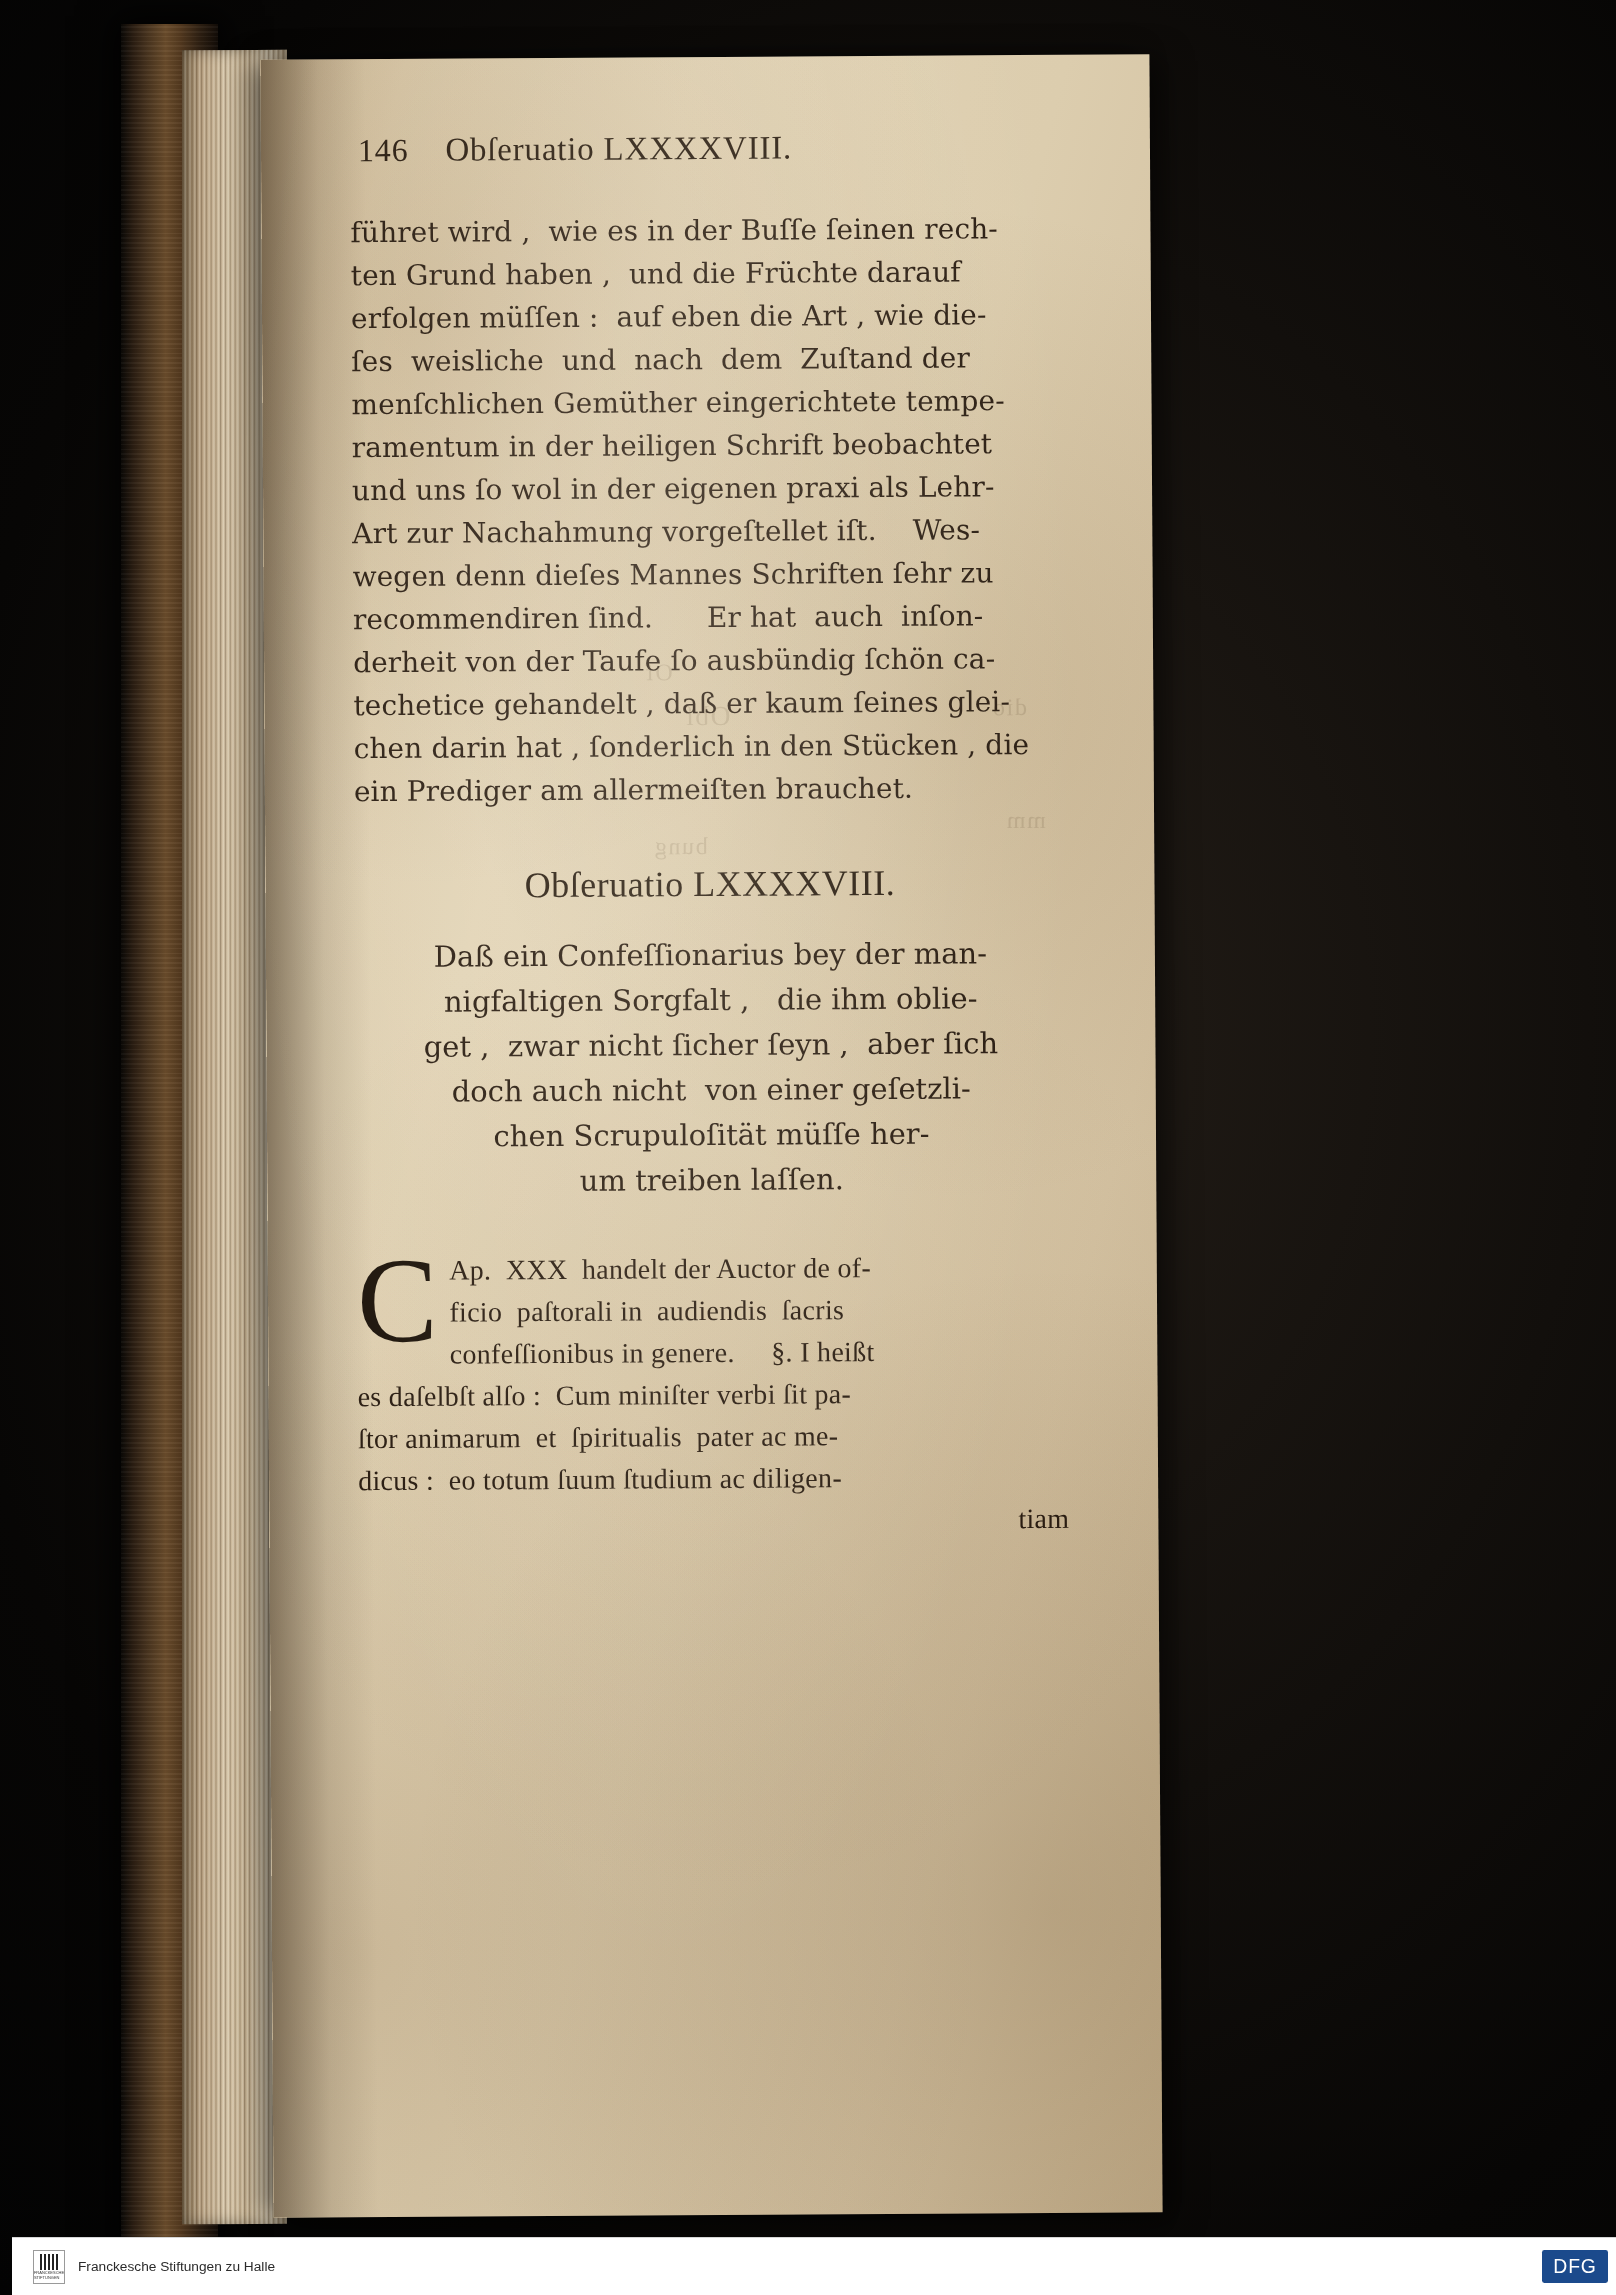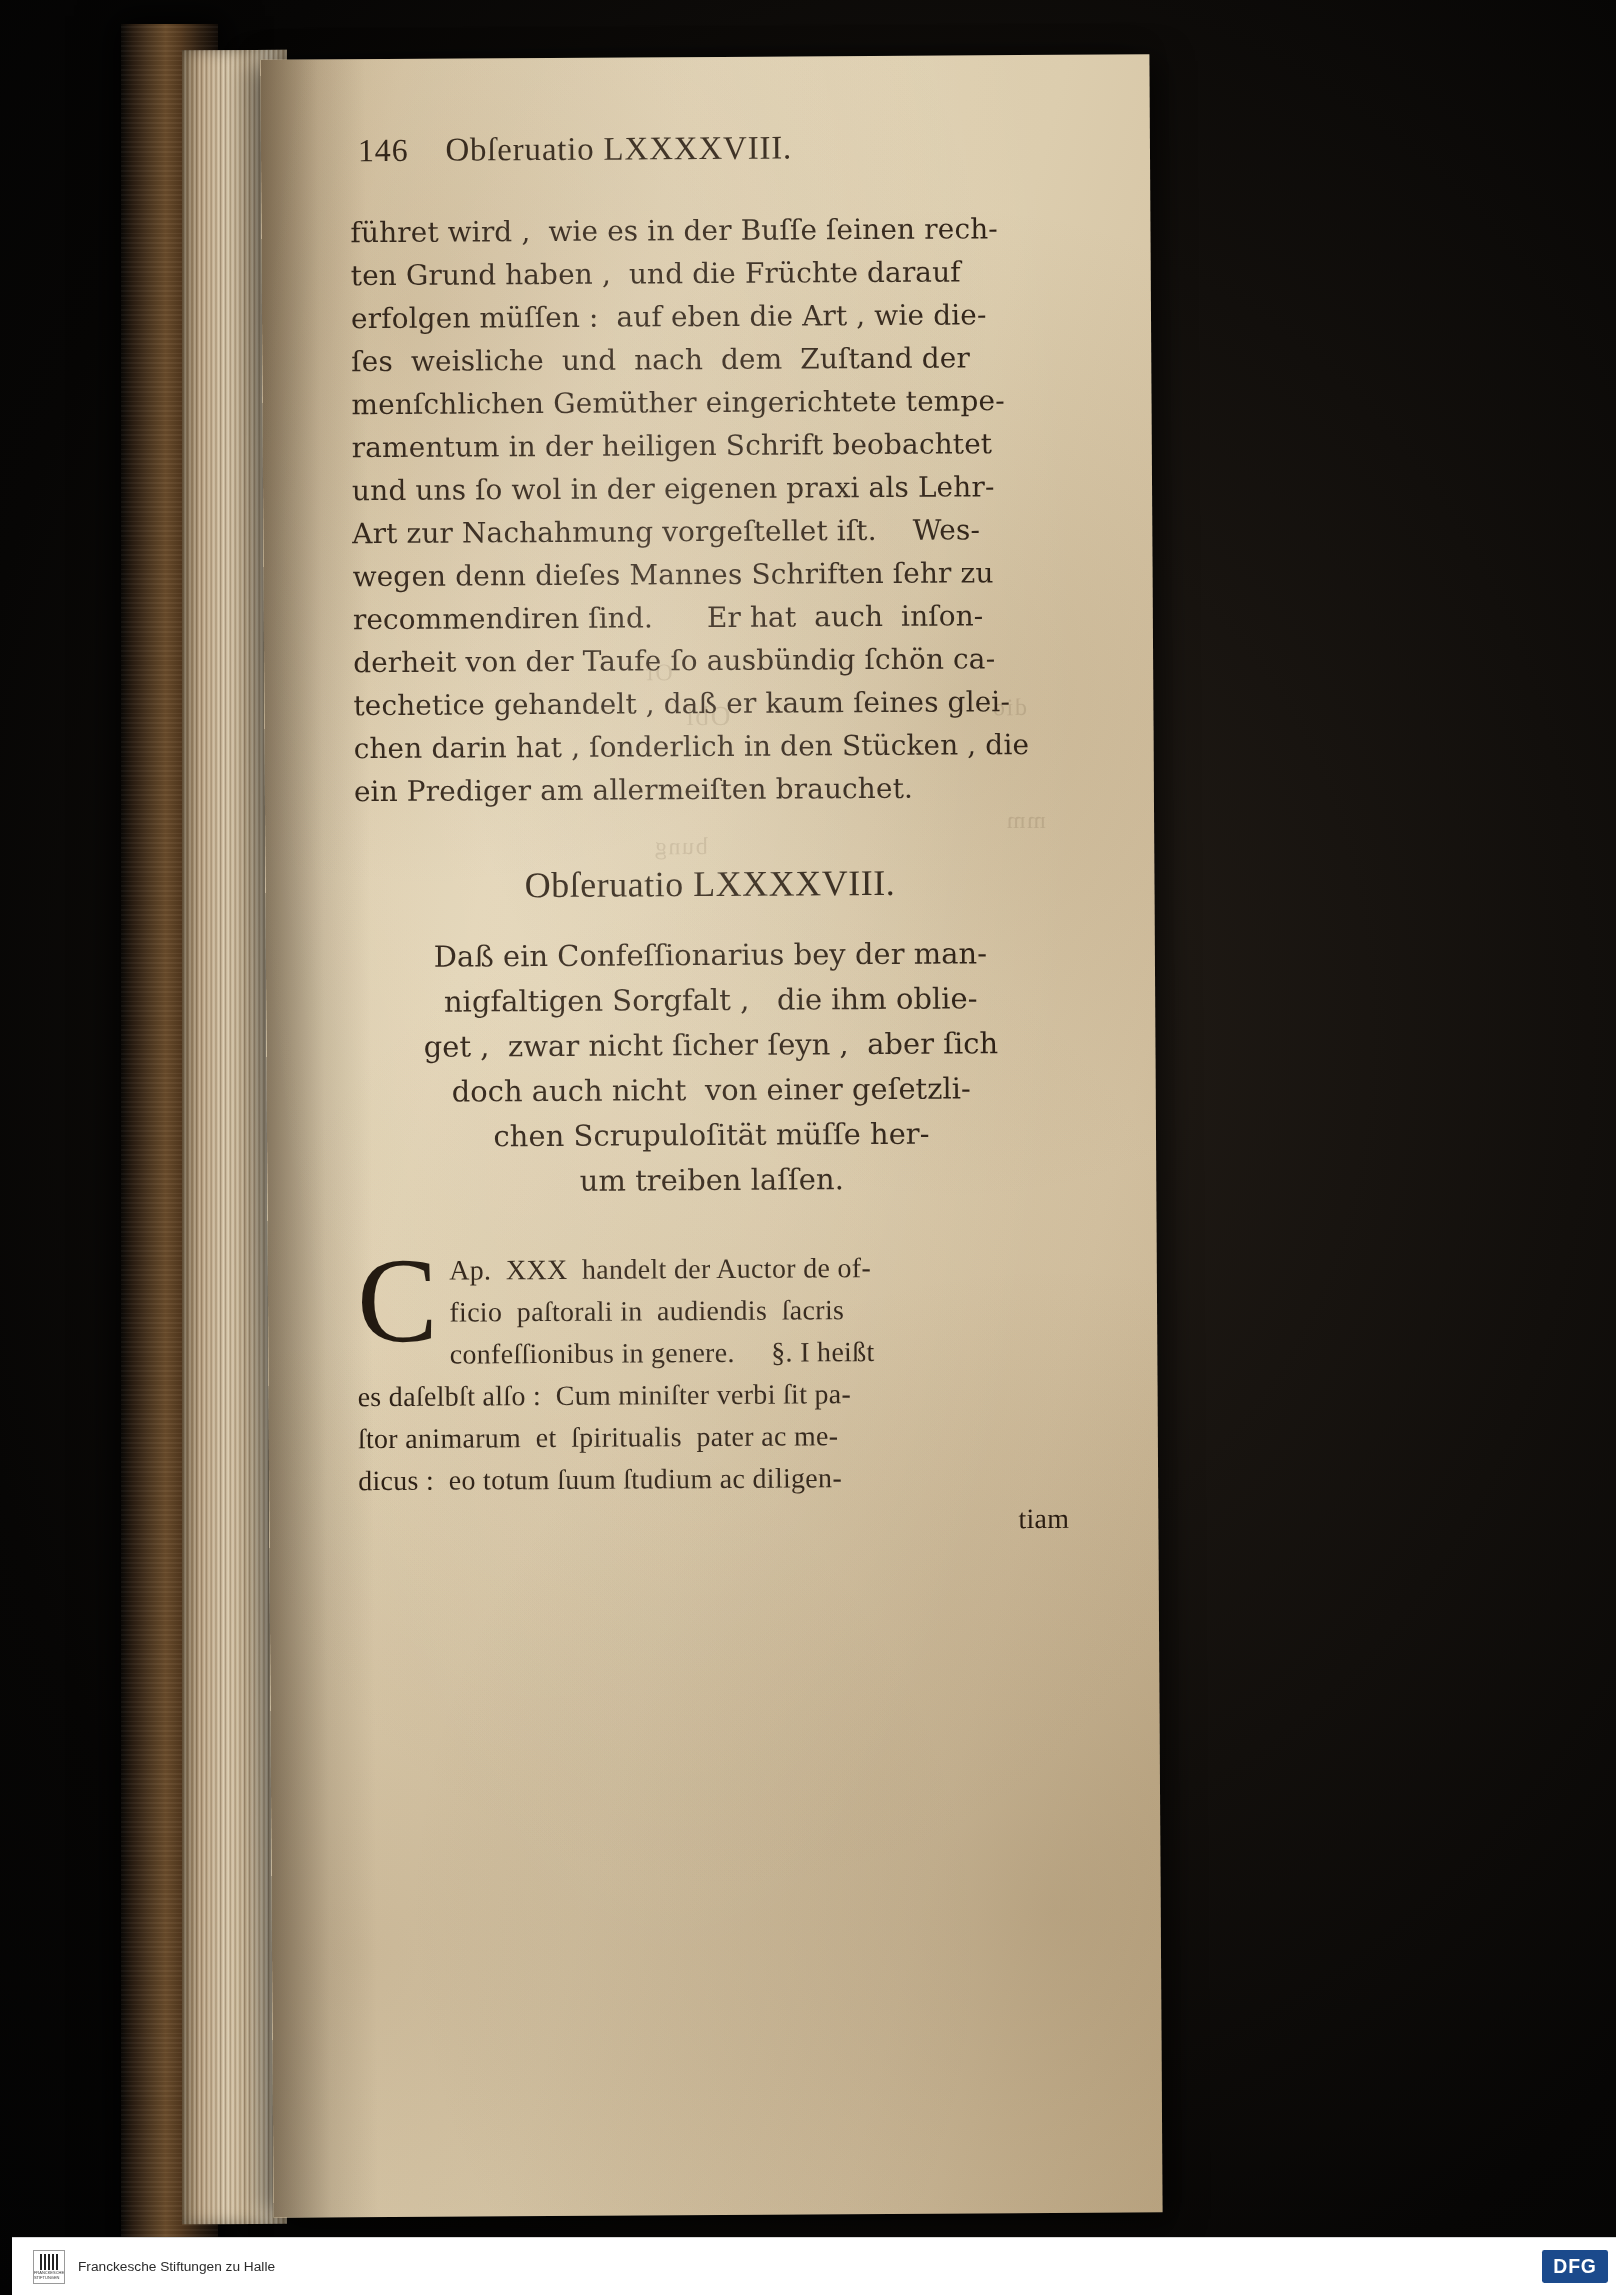--- a/index.html
+++ b/index.html
@@ -259,21 +259,21 @@
   }
   .footer-label {
     font-family: "Liberation Sans", sans-serif;
     font-size: 13.7px;
     color: #2b2b2b;
   }
   .dfg-logo {
     background: #1b4a8c;
     color: #ffffff;
     font-family: "Liberation Sans", sans-serif;
-    font-weight: bold;
+    font-weight: normal;
     font-size: 19.4px;
     letter-spacing: 0.8px;
     padding: 4.8px 11.3px 5.7px 11.3px;
     border-radius: 2.4px;
   }
 
   
   #sheen {
     position: absolute;
     left: 267px;

